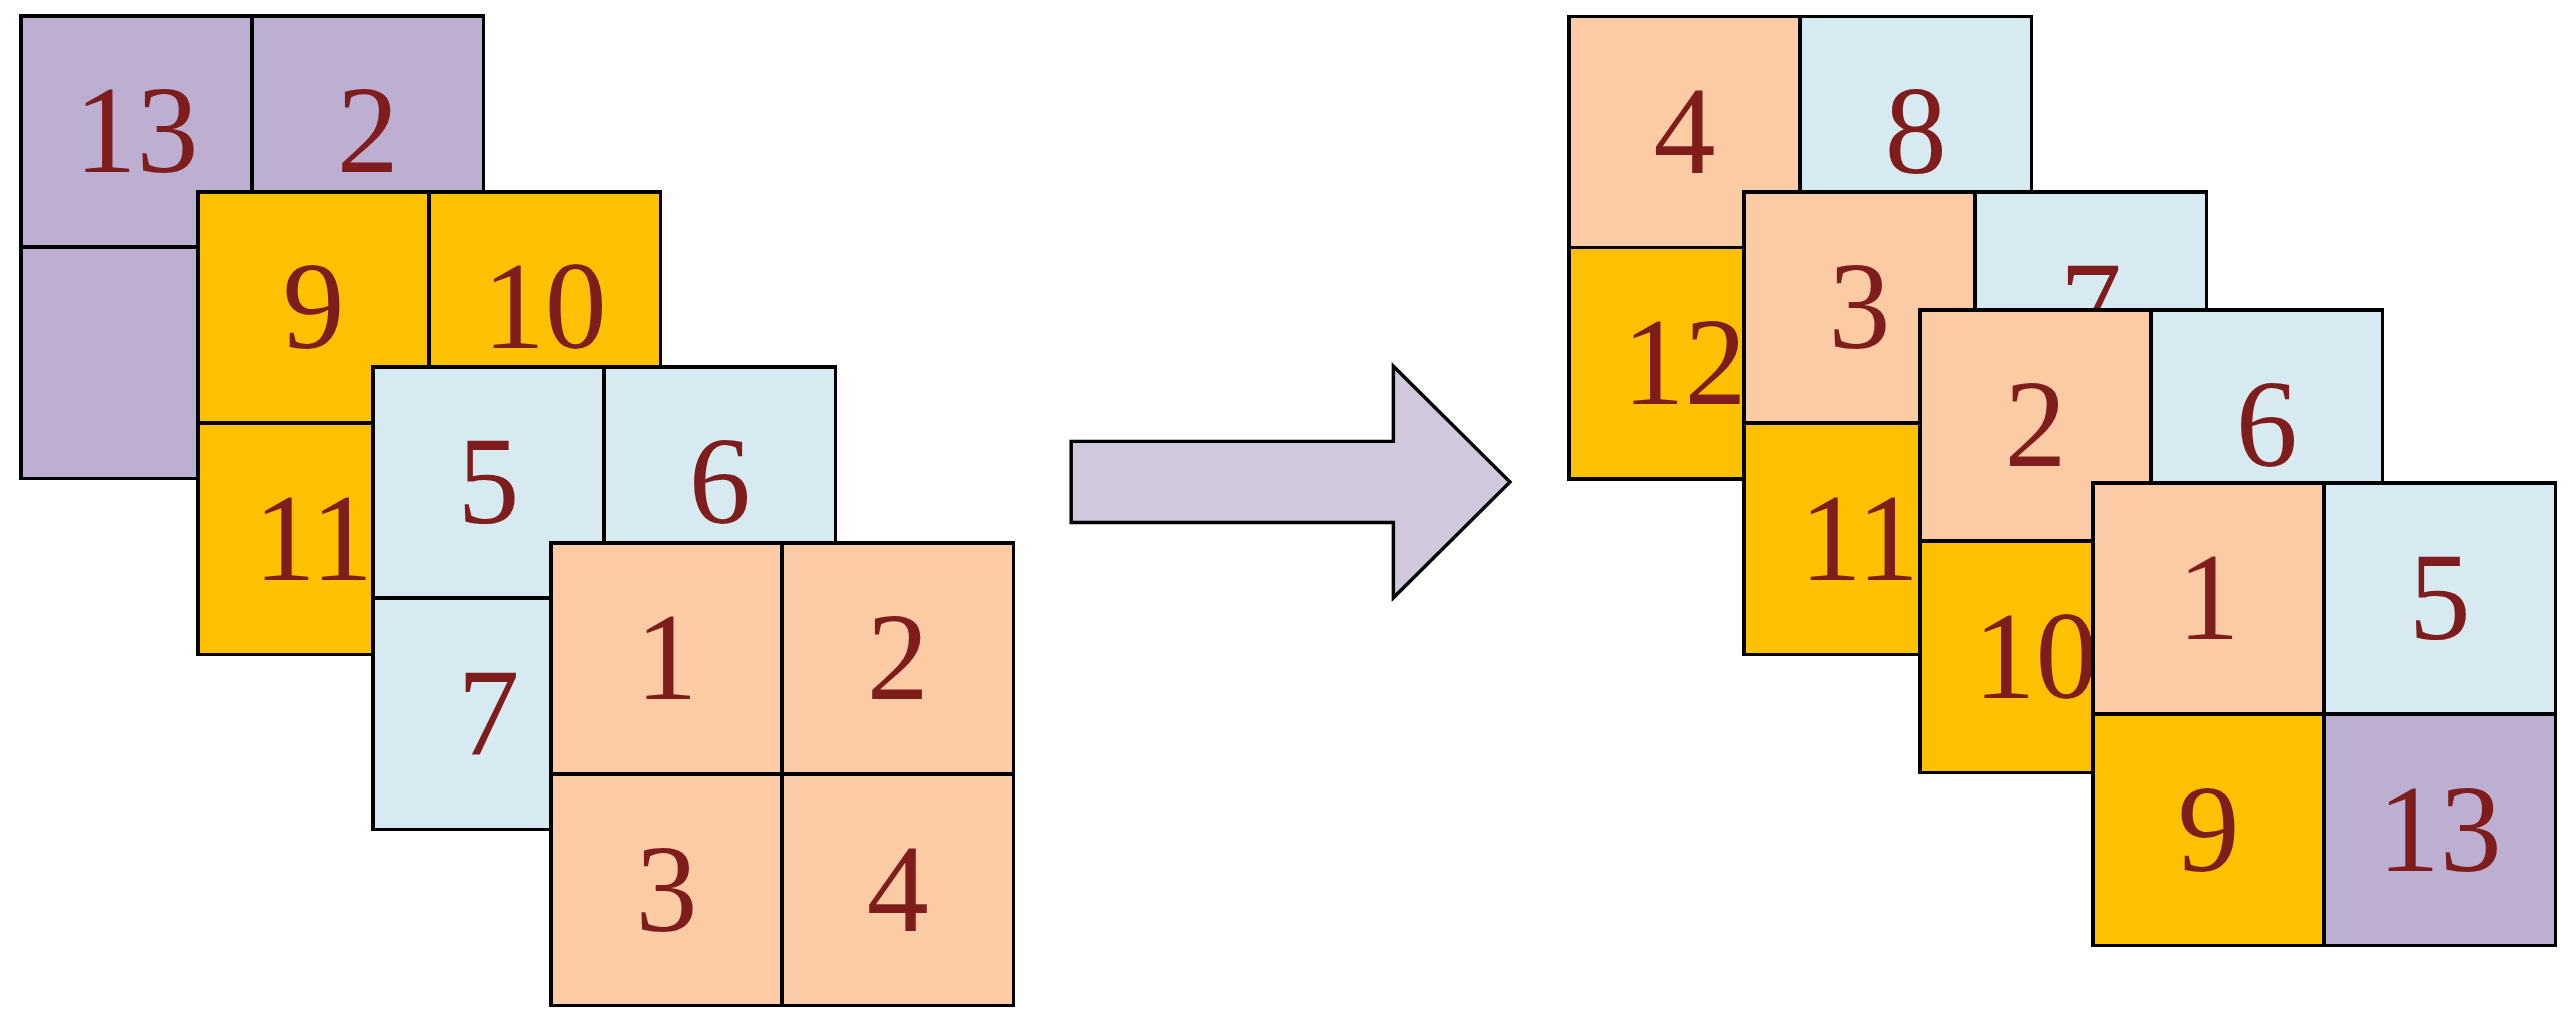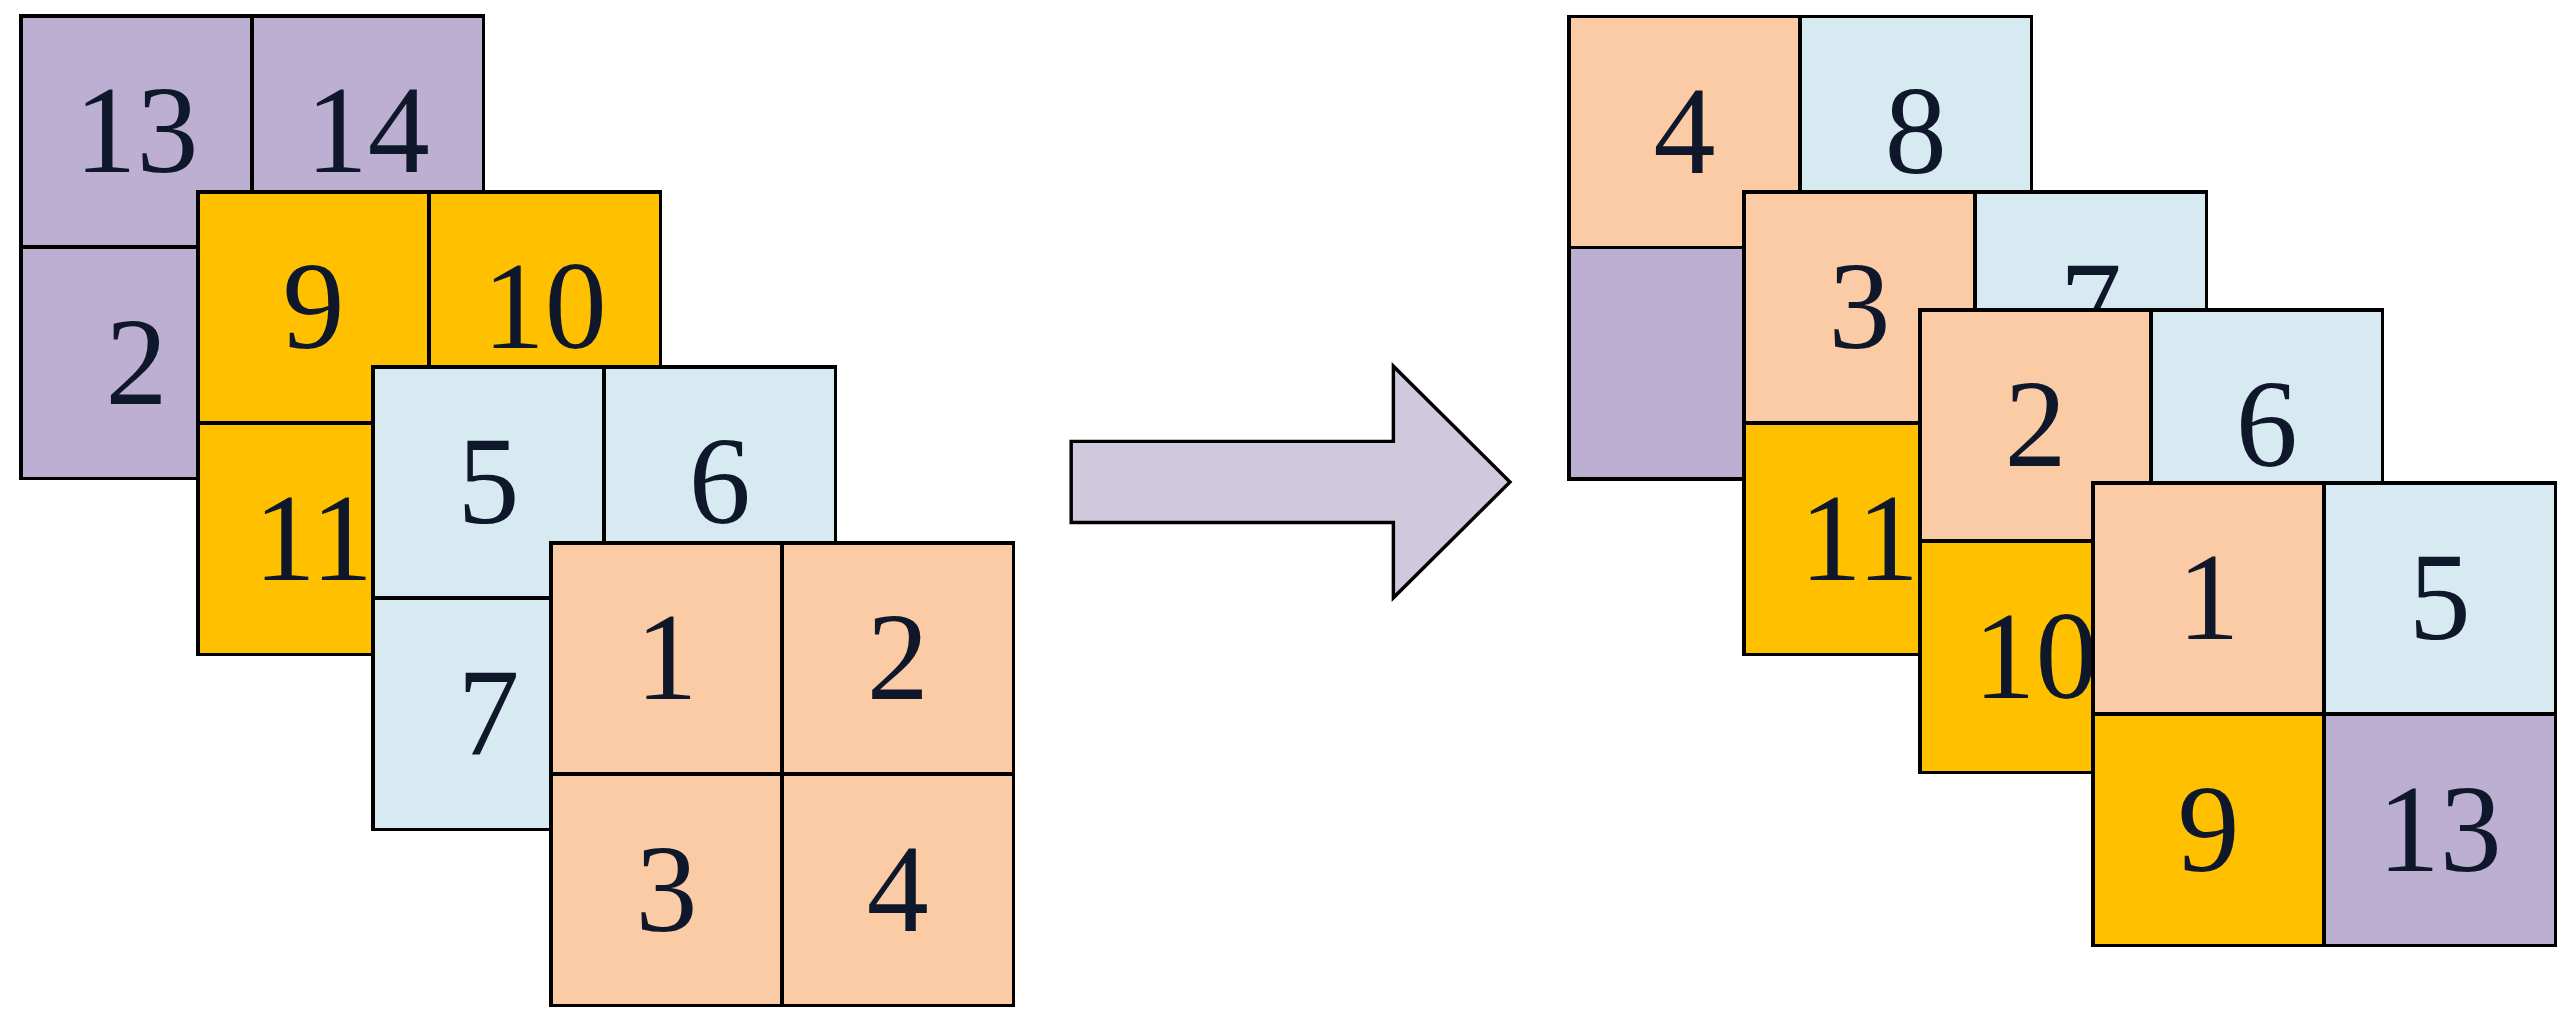--- a/index.html
+++ b/index.html
@@ -19,42 +19,41 @@
     grid-template-columns: 1fr 1fr;
     grid-template-rows: 1fr 1fr;
     box-sizing: border-box;
     background: #000000;
   }
   .cell {
     display: flex;
     align-items: center;
     justify-content: center;
     line-height: 1;
-    color: #0f172a;
+    color: #7f1d1d;
     overflow: visible;
     user-select: none;
   }
   #arrow-svg {
     position: absolute;
     left: 0;
     top: 0;
     pointer-events: none;
   }
 </style>
 </head>
 <body>
 
 <div id="canvas" style="width: 2576px; height: 1021px; background: rgb(255, 255, 255);">
   <svg id="arrow-svg" width="2576" height="1021" viewBox="0 0 2982 1182">
     <polygon fill="#D0C9DD" stroke="#000000" stroke-width="4" points="1240,511 1613,511 1613,424 1748,558 1613,692 1613,605 1240,605"></polygon>
   </svg>
   <div id="left-stack">
       <div class="layer" style="left: 19px; top: 14px; width: 466px; height: 466px; padding: 3.5px; gap: 3.5px;">
         <div class="cell" style="background: rgb(188, 175, 210); font-size: 124px;">13</div>
-        <div class="cell" style="background: rgb(188, 175, 210); font-size: 124px;">14</div>
         <div class="cell" style="background: rgb(188, 175, 210); font-size: 124px;">2</div>
         <div class="cell" style="background: rgb(188, 175, 210); font-size: 124px;"></div>
       </div>
       <div class="layer" style="left: 196px; top: 190px; width: 466px; height: 466px; padding: 3.5px; gap: 3.5px;">
         <div class="cell" style="background: rgb(255, 192, 0); font-size: 124px;">9</div>
         <div class="cell" style="background: rgb(255, 192, 0); font-size: 124px;">10</div>
         <div class="cell" style="background: rgb(255, 192, 0); font-size: 124px;">11</div>
         <div class="cell" style="background: rgb(255, 192, 0); font-size: 124px;"></div>
       </div>
       <div class="layer" style="left: 371px; top: 365px; width: 466px; height: 466px; padding: 3.5px; gap: 3.5px;">
@@ -67,20 +66,21 @@
         <div class="cell" style="background: rgb(250, 203, 164); font-size: 124px;">1</div>
         <div class="cell" style="background: rgb(250, 203, 164); font-size: 124px;">2</div>
         <div class="cell" style="background: rgb(250, 203, 164); font-size: 124px;">3</div>
         <div class="cell" style="background: rgb(250, 203, 164); font-size: 124px;">4</div>
       </div>
     </div>
   <div id="right-stack">
       <div class="layer" style="left: 1567px; top: 14.7px; width: 466px; height: 466px; padding: 3.5px; gap: 3.5px;">
         <div class="cell" style="background: rgb(250, 203, 164); font-size: 124px;">4</div>
         <div class="cell" style="background: rgb(215, 234, 242); font-size: 124px;">8</div>
+        <div class="cell" style="background: rgb(255, 192, 0); font-size: 124px;">12</div>
         <div class="cell" style="background: rgb(188, 175, 210); font-size: 124px;"></div>
       </div>
       <div class="layer" style="left: 1742px; top: 190px; width: 466px; height: 466px; padding: 3.5px; gap: 3.5px;">
         <div class="cell" style="background: rgb(250, 203, 164); font-size: 124px;">3</div>
         <div class="cell" style="background: rgb(215, 234, 242); font-size: 124px;">7</div>
         <div class="cell" style="background: rgb(255, 192, 0); font-size: 124px;">11</div>
         <div class="cell" style="background: rgb(188, 175, 210); font-size: 124px;"></div>
       </div>
       <div class="layer" style="left: 1918px; top: 308px; width: 466px; height: 466px; padding: 3.5px; gap: 3.5px;">
         <div class="cell" style="background: rgb(250, 203, 164); font-size: 124px;">2</div>

